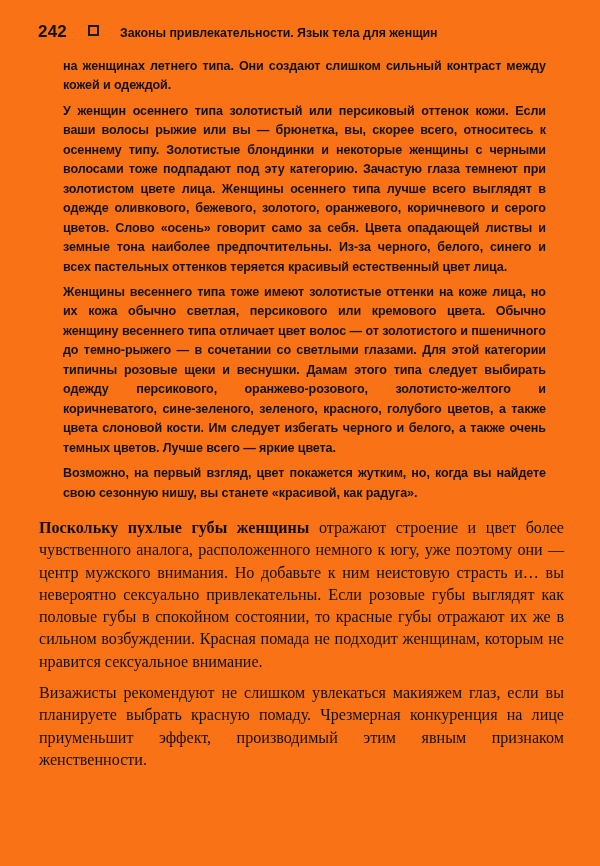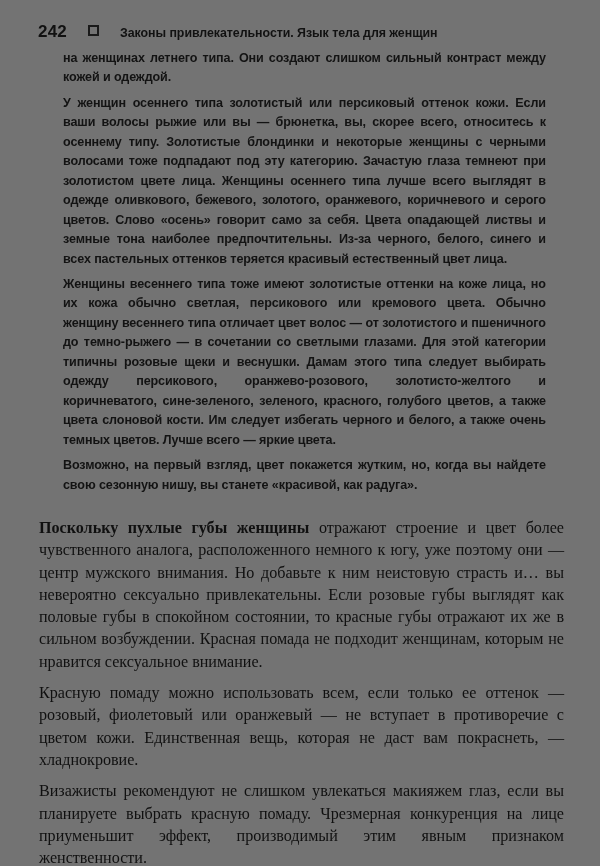--- a/index.html
+++ b/index.html
@@ -13,21 +13,21 @@
     position: relative;
     overflow: hidden;
     font-family: "Liberation Sans", sans-serif;
     color: #000000;
     -webkit-font-smoothing: antialiased;
   }
 
   .page {
     position: absolute;
     inset: 0;
-    background: #737373;
+    background: #f97316;
   }
 
   
   .running-head {
     position: absolute;
     left: 38px;
     top: 22px;
     display: flex;
     align-items: baseline;
     white-space: nowrap;
@@ -58,21 +58,21 @@
     color: #121212;
     transform: scaleX(0.925);
     transform-origin: left center;
     letter-spacing: -0.05px;
   }
 
   
   .sans-col {
     position: absolute;
     left: 63px;
-    top: 48px;
+    top: 56px;
     width: 483px;
   }
   .sans-col p {
     margin: 0 0 1px 0;
     font-family: "Liberation Sans", sans-serif;
     font-size: 13.3px;
     line-height: 19.45px;
     text-align: justify;
     text-justify: inter-word;
     color: #131313;
@@ -124,17 +124,16 @@
 
   <div class="sans-col">
     <p>на женщинах летнего типа. Они создают слишком сильный контраст между кожей и одеждой.</p>
     <p class="gap">У женщин осеннего типа золотистый или персиковый оттенок кожи. Если ваши волосы рыжие или вы — брюнетка, вы, скорее всего, относитесь к осеннему типу. Золотистые блондинки и некоторые женщины с черными волосами тоже подпадают под эту категорию. Зачастую глаза темнеют при золотистом цвете лица. Женщины осеннего типа лучше всего выглядят в одежде оливкового, бежевого, золотого, оранжевого, коричневого и серого цветов. Слово «осень» говорит само за себя. Цвета опадающей листвы и земные тона наиболее предпочтительны. Из-за черного, белого, синего и всех пастельных оттенков теряется красивый естественный цвет лица.</p>
     <p class="gap">Женщины весеннего типа тоже имеют золотистые оттенки на коже лица, но их кожа обычно светлая, персикового или кремового цвета. Обычно женщину весеннего типа отличает цвет волос — от золотистого и пшеничного до темно-рыжего — в сочетании со светлыми глазами. Для этой категории типичны розовые щеки и веснушки. Дамам этого типа следует выбирать одежду персикового, оранжево-розового, золотисто-желтого и коричневатого, сине-зеленого, зеленого, красного, голубого цветов, а также цвета слоновой кости. Им следует избегать черного и белого, а также очень темных цветов. Лучше всего — яркие цвета.</p>
     <p class="gap">Возможно, на первый взгляд, цвет покажется жутким, но, когда вы найдете свою сезонную нишу, вы станете «красивой, как радуга».</p>
   </div>
 
   <div class="serif-col">
     <p><span class="lead-bold">Поскольку пухлые губы женщины</span><span> отражают строение и цвет более чувственного аналога, расположенного немного к югу, уже поэтому они — центр мужского внимания. Но добавьте к ним неистовую страсть и… вы невероятно сексуально привлекательны. Если розовые губы выглядят как половые губы в спокойном состоянии, то красные губы отражают их же в сильном возбуждении. Красная помада не подходит женщинам, которым не нравится сексуальное внимание.</span></p>
-    <p>Красную помаду можно использовать всем, если только ее оттенок — розовый, фиолетовый или оранжевый — не вступает в противоречие с цветом кожи. Единственная вещь, которая не даст вам покраснеть, — хладнокровие.</p>
     <p>Визажисты рекомендуют не слишком увлекаться макияжем глаз, если вы планируете выбрать красную помаду. Чрезмерная конкуренция на лице приуменьшит эффект, производимый этим явным признаком женственности.</p>
   </div>
 
 </div>
 
 </body></html>

